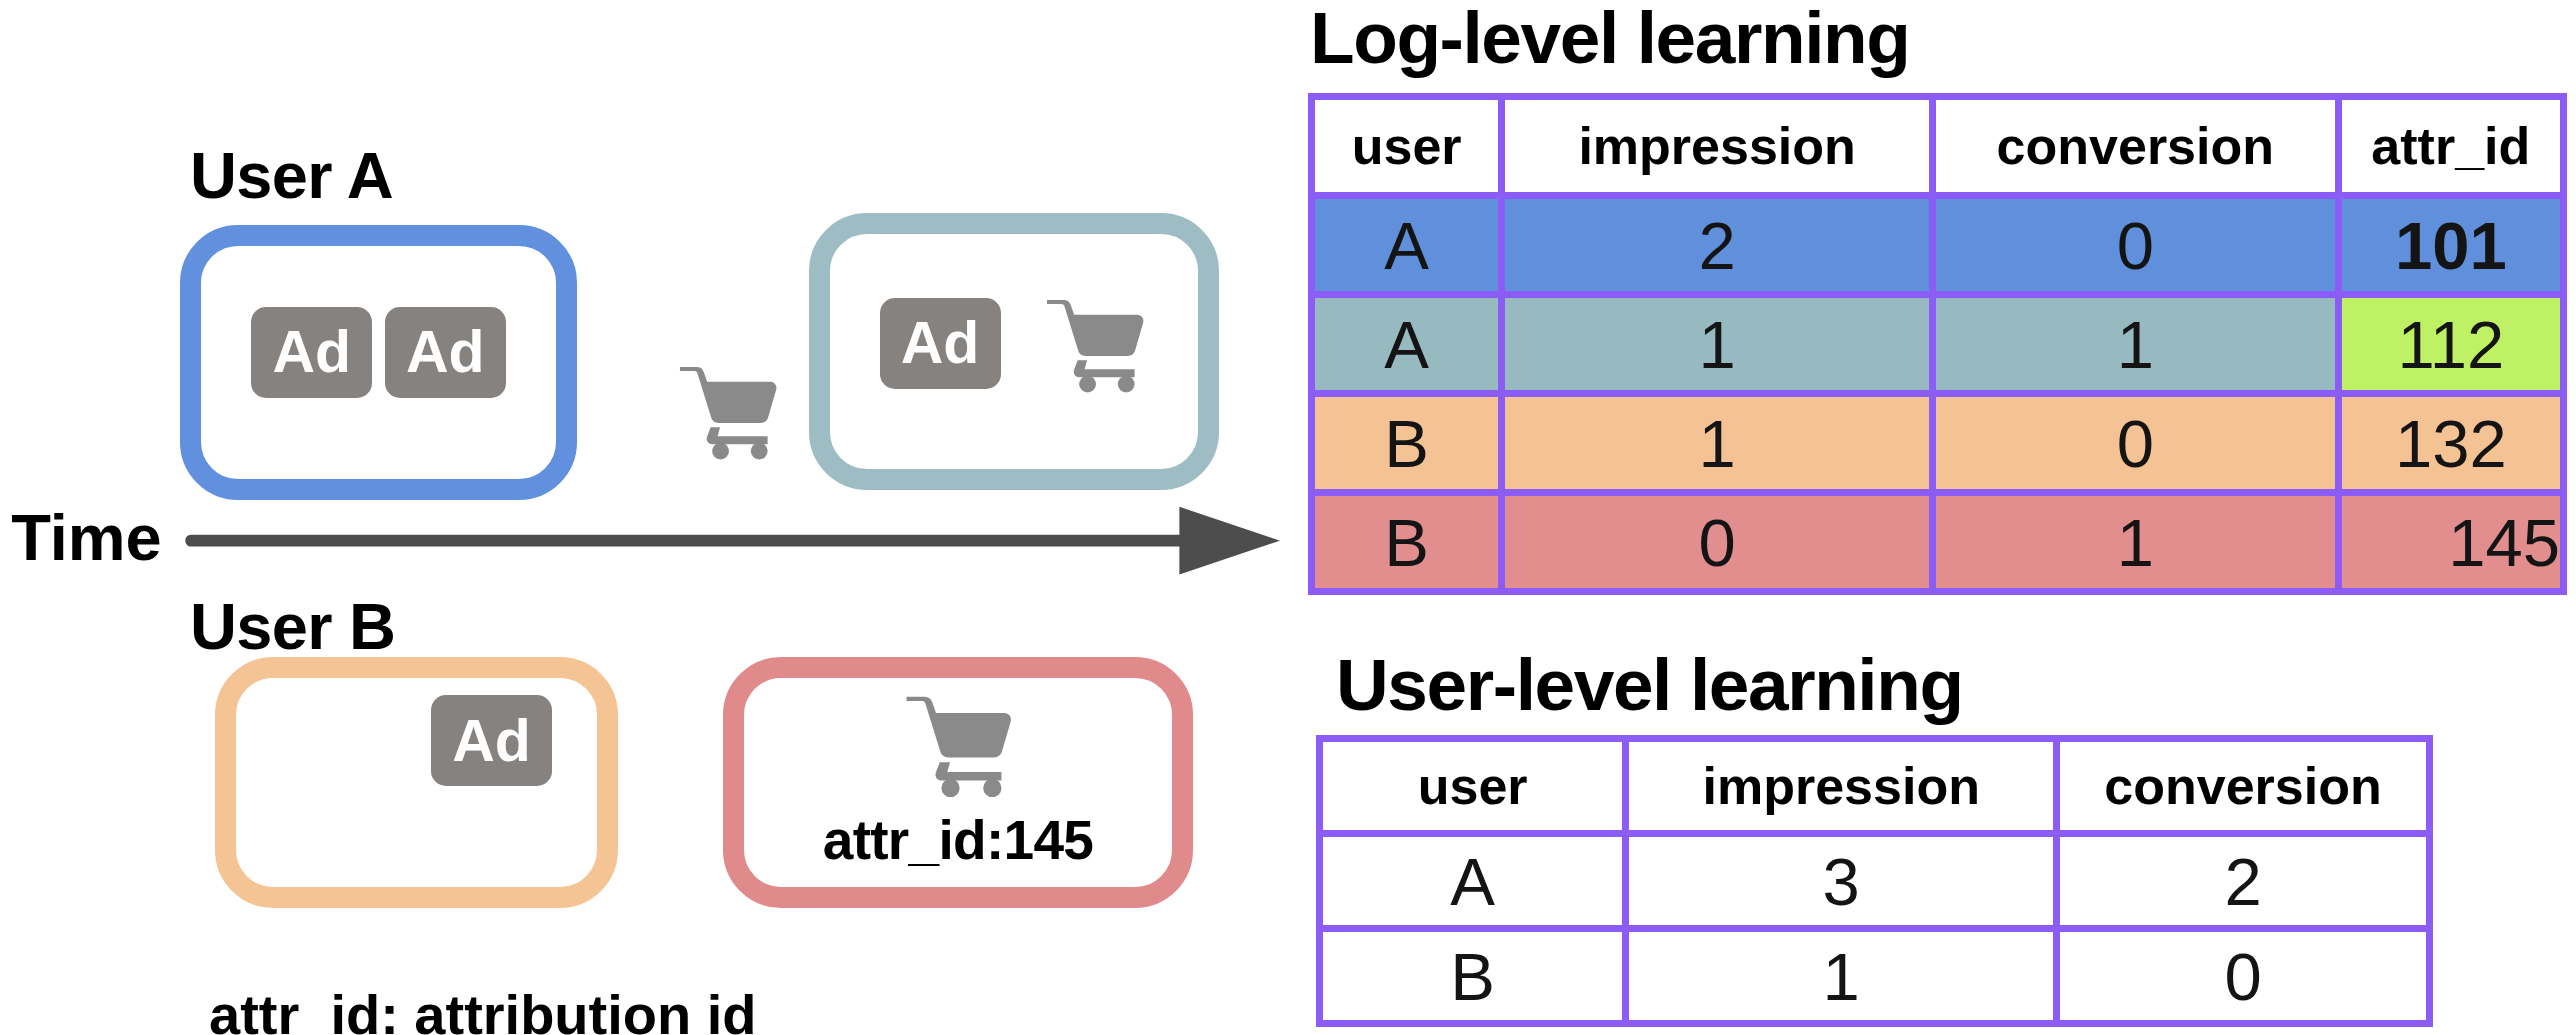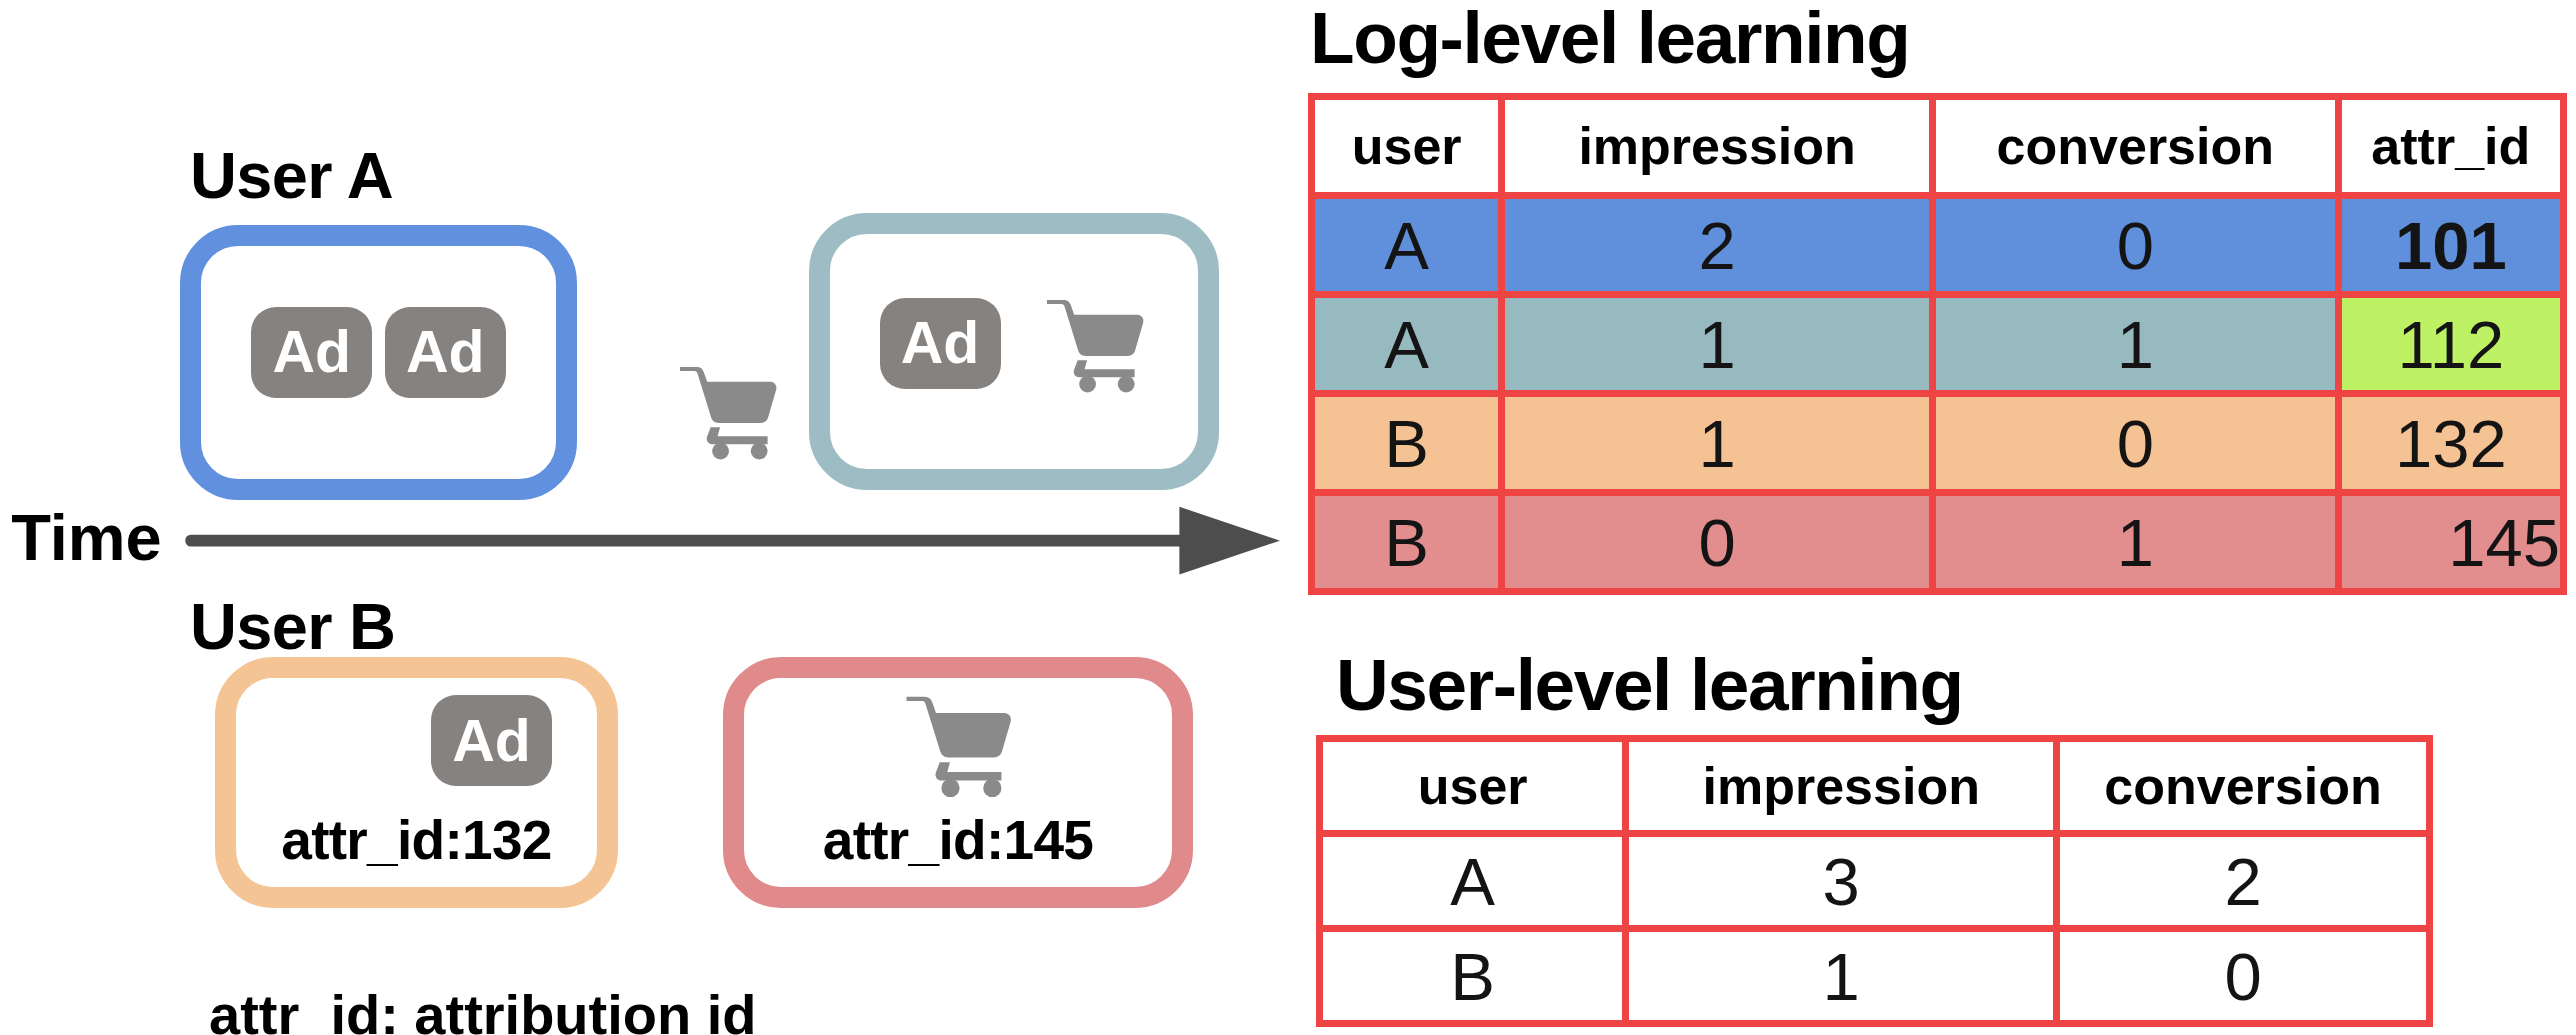--- a/index.html
+++ b/index.html
@@ -14,29 +14,29 @@
   .footnote{font-size:56px;font-weight:bold;white-space:nowrap;}
 
   
   .event-box{background:#fff;border:21px solid #ccc;border-radius:58px;
              box-sizing:border-box;display:flex;flex-direction:column;align-items:center;}
   .attr-label{font-size:55px;font-weight:bold;letter-spacing:-0.7px;white-space:nowrap;}
   .icons-row{display:flex;align-items:center;}
 
   
   .ad-badge{display:flex;align-items:center;justify-content:center;
-            width:121px;height:91px;border-radius:25px;background:#868280;
+            width:121px;height:91px;border-radius:15px;background:#868280;
             color:#fff;font-size:59px;font-weight:bold;}
 
   
   .cart{display:block;}
 
   
   table{border-collapse:collapse;table-layout:fixed;background:#fff;}
-  th,td{border:7px solid #ef4444;text-align:center;vertical-align:middle;
+  th,td{border:7px solid #8b5cf6;text-align:center;vertical-align:middle;
         padding:0;overflow:hidden;}
   th{font-size:52px;font-weight:bold;background:#fff;}
   td{font-size:67px;font-weight:400;color:#141414;}
   .log-table th,.log-table td{height:92px;}
   .user-table th,.user-table td{height:88px;}
 </style>
 </head>
 <body>
 
 <div class="abs user-label" style="left:190px;top:138px;">User A</div>
@@ -78,21 +78,20 @@
     <polygon points="1428,4 1572,52.5 1428,101"></polygon>
   </g>
 </svg>
 
 <div class="abs user-label" style="left:190px;top:589px;">User B</div>
 
 <div class="abs event-box" style="left: 215px; top: 657px; width: 403px; height: 251px; justify-content: space-between; padding: 17px 0px 15.5px; border-color: rgb(245, 196, 148);">
   <div class="icons-row" style="align-self:flex-end;padding-right:45px;">
     <span class="ad-badge" style="background-color: rgb(134, 130, 128);">Ad</span>
   </div>
-  <div class="attr-label">attr_id:132</div>
 </div>
 
 <div class="abs event-box" style="left: 723px; top: 657px; width: 470px; height: 251px; justify-content: space-between; padding: 11.2px 0px 15.5px; border-color: rgb(225, 138, 139);">
   <svg class="cart" width="118" height="110" viewBox="0 0 110 102" style="color: rgb(138, 138, 138);">
     <g fill="currentColor">
       <path d="M7 7h17c3.5 0 6 2 7 5l3.5 10H98c4.5 0 7.5 4 6 8.5L96 58c-1 3.5-4 5.5-7.5 5.5H46c-3.5 0-6.5-2-7.5-5.5L24.5 13c-.4-1.2-1.5-2-2.8-2H7z"></path>
       <path d="M38 68l-3.5 9c-1.6 4 .9 8 5 8h56v-8H45l2.5-9z"></path>
       <circle cx="48" cy="92" r="8.5"></circle>
         <circle cx="87" cy="92" r="8.5"></circle>
     </g>

